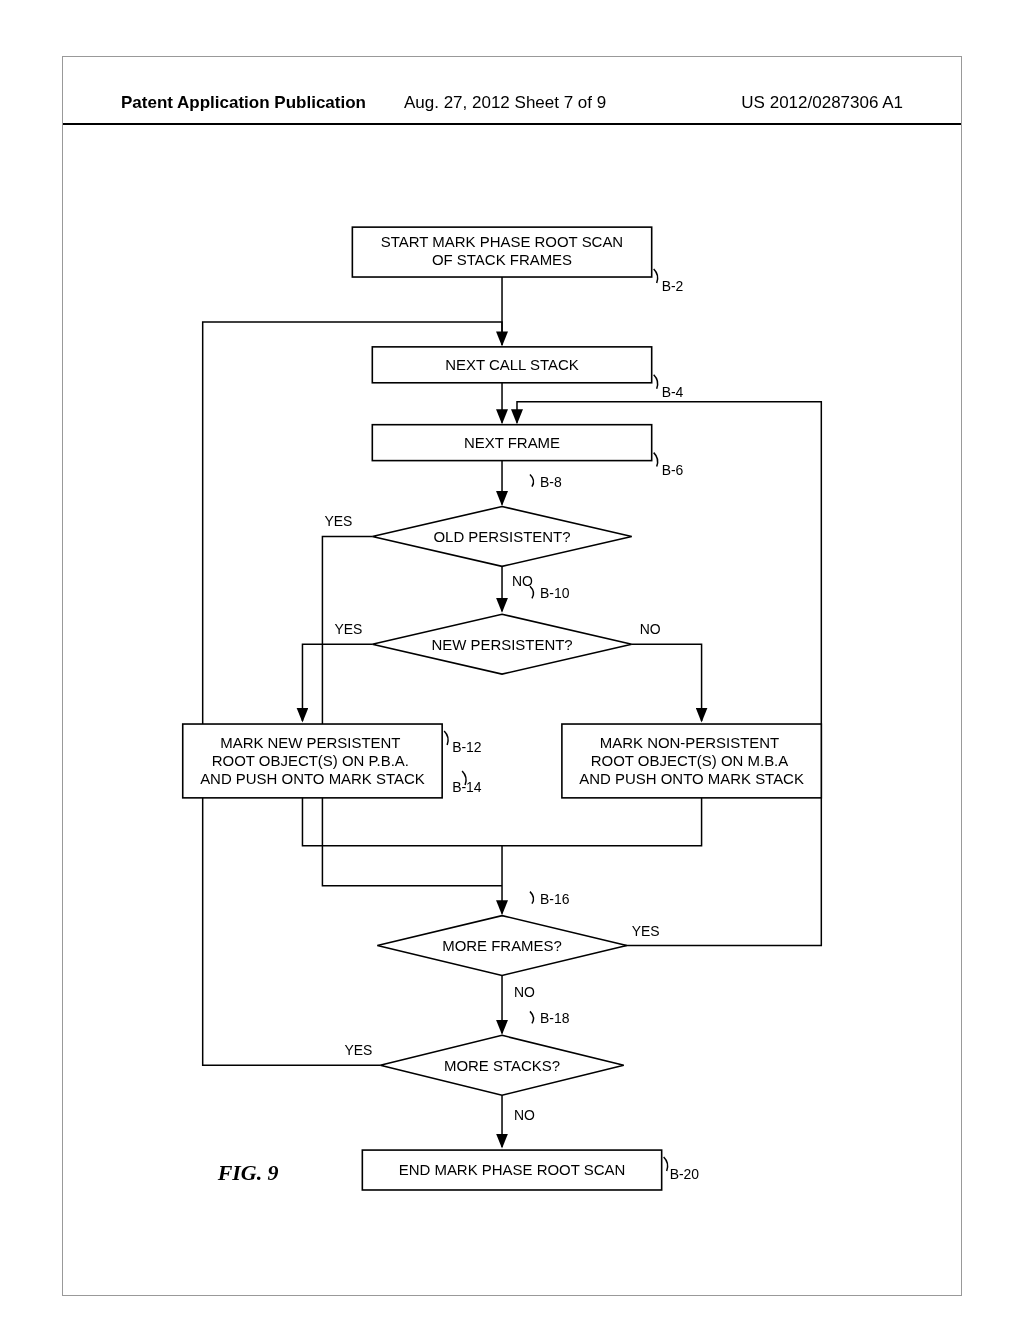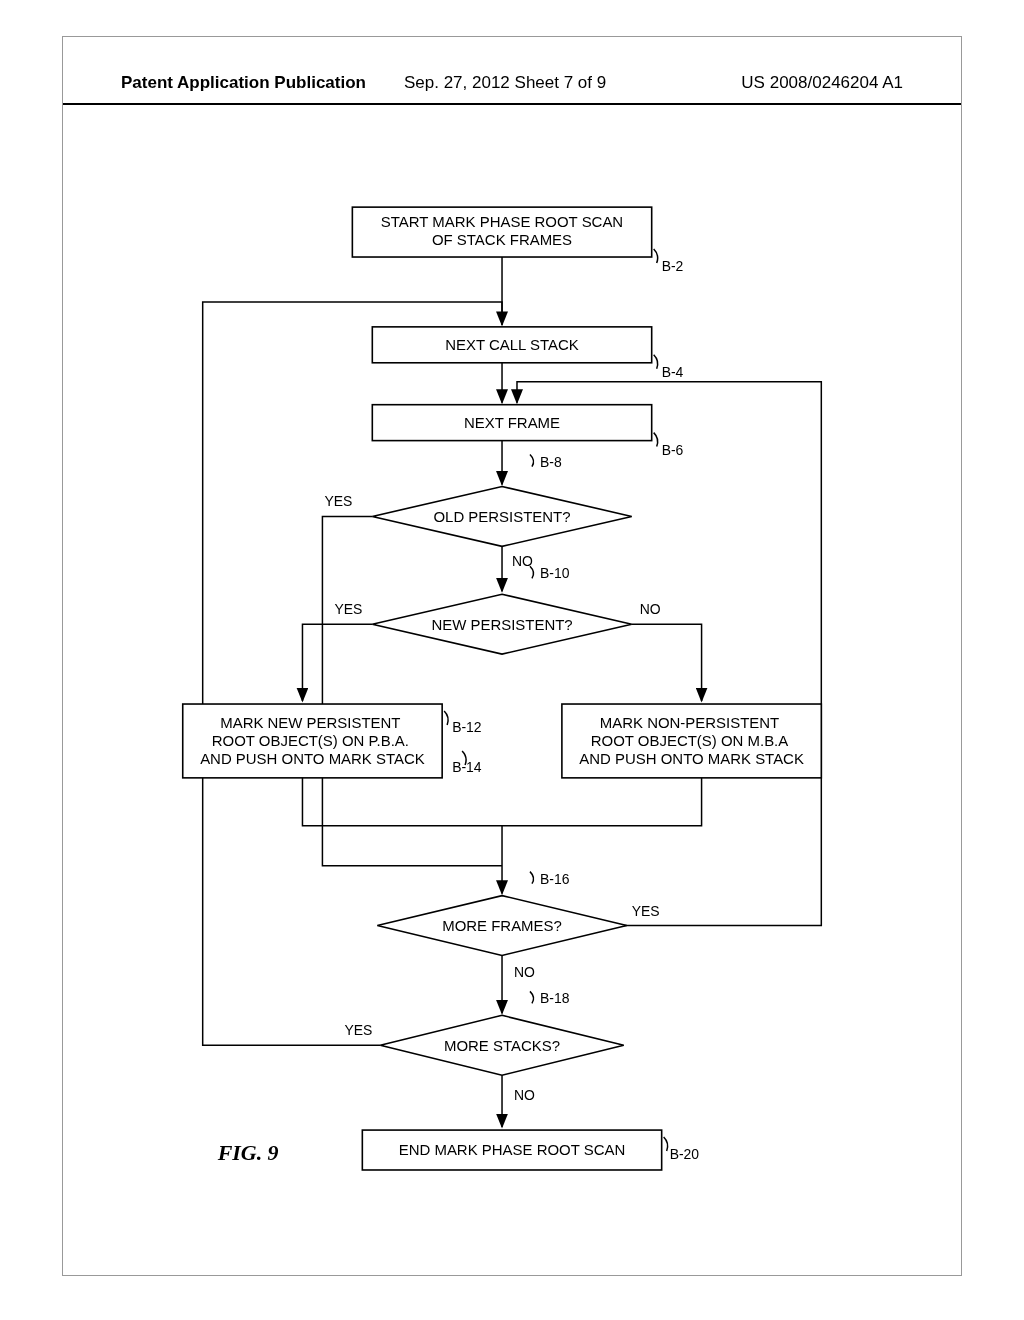--- a/index.html
+++ b/index.html
@@ -6,21 +6,21 @@
   body {
     background: #fff;
     font-family: Arial, Helvetica, sans-serif;
     width: 1024px;
     height: 1320px;
     position: relative;
     overflow: hidden;
   }
   .page {
     position: absolute;
-    top: 36px; left: 62px;
+    top: 56px; left: 62px;
     width: 900px; height: 1240px;
     border: 1px solid #999;
   }
   .header {
     position: absolute;
     top: 36px; left: 0; right: 0;
     display: flex;
     gap: 28px;
     padding: 0 58px 10px 58px;
     border-bottom: 2px solid #000;
@@ -40,22 +40,22 @@
   .fig { font: italic bold 22px Georgia, "Times New Roman", serif; }
   .line { stroke:#000; stroke-width:1.5; fill:none; }
   .ref { font: 14px Arial, sans-serif; }
 </style>
 </head>
 <body>
 
 <div class="page">
   <div class="header">
     <span class="hdr-left">Patent Application Publication</span>
-    <span class="hdr-mid">Sep. 27, 2012  Sheet 7 of 9</span>
-    <span class="hdr-right">US 2008/0246204 A1</span>
+    <span class="hdr-mid">Aug. 27, 2012  Sheet 7 of 9</span>
+    <span class="hdr-right">US 2012/0287306 A1</span>
   </div>
 
   <div class="canvas">
     <svg viewBox="0 0 900 1100">
       <defs>
         <marker id="ah" markerWidth="10" markerHeight="8" refX="9" refY="4" orient="auto">
           <path d="M0,0 L10,4 L0,8 z" fill="#000"></path>
         </marker>
       </defs>
 

